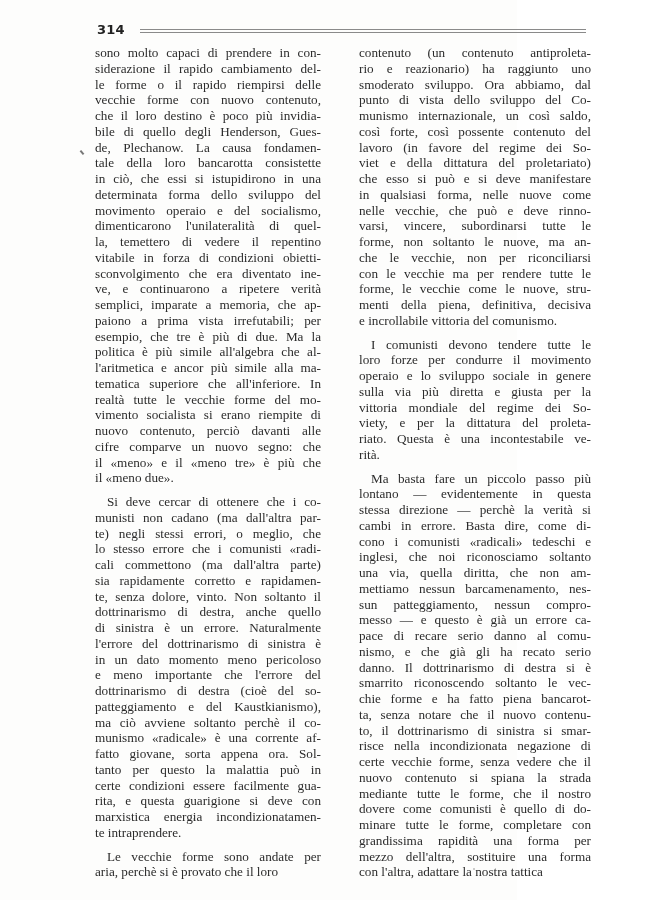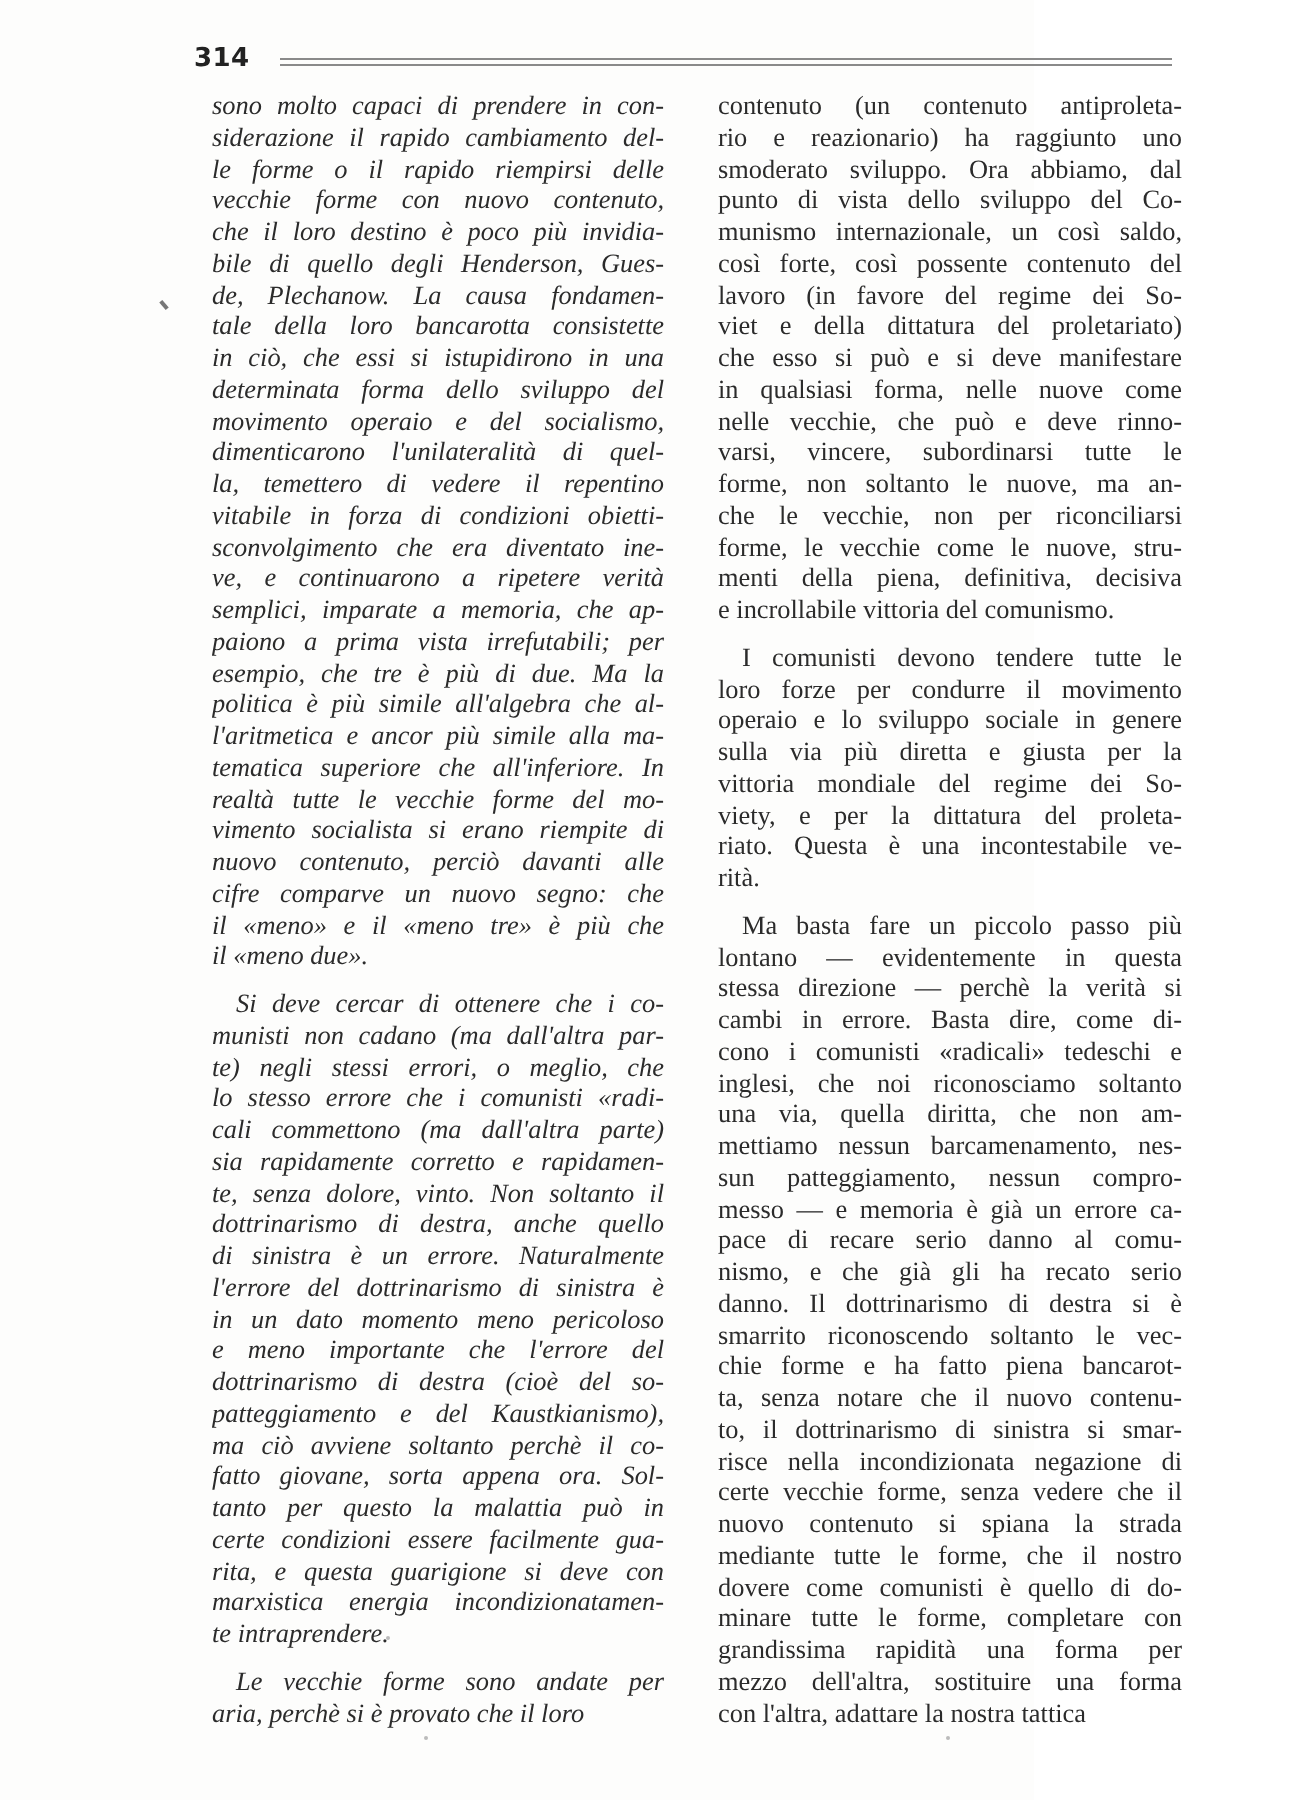--- a/index.html
+++ b/index.html
@@ -42,21 +42,21 @@
       box-sizing: border-box;
     }
     .column {
       position: absolute;
       top: 45px;
       font-family: "Liberation Serif", "DejaVu Serif", serif;
       font-size: 13.2px;
       line-height: 15.75px;
       color: #2b2b2b;
     }
-    .col-left { left: 106px; width: 226px; font-style: italic; }
+    .col-left { left: 95px; width: 226px; }
     .col-right { left: 359px; width: 232px; }
     .line {
       display: block;
       white-space: nowrap;
       text-align: justify;
       text-align-last: justify;
       height: 15.75px;
       overflow: hidden;
     }
     .line.last {
@@ -138,20 +138,21 @@
         <span class="line">sia rapidamente corretto e rapidamen-</span>
         <span class="line">te, senza dolore, vinto. Non soltanto il</span>
         <span class="line">dottrinarismo di destra, anche quello</span>
         <span class="line">di sinistra è un errore. Naturalmente</span>
         <span class="line">l'errore del dottrinarismo di sinistra è</span>
         <span class="line">in un dato momento meno pericoloso</span>
         <span class="line">e meno importante che l'errore del</span>
         <span class="line">dottrinarismo di destra (cioè del so-</span>
         <span class="line">patteggiamento e del Kaustkianismo),</span>
         <span class="line">ma ciò avviene soltanto perchè il co-</span>
+        <span class="line">munismo «radicale» è una corrente af-</span>
         <span class="line">fatto giovane, sorta appena ora. Sol-</span>
         <span class="line">tanto per questo la malattia può in</span>
         <span class="line">certe condizioni essere facilmente gua-</span>
         <span class="line">rita, e questa guarigione si deve con</span>
         <span class="line">marxistica energia incondizionatamen-</span>
         <span class="line last">te intraprendere.</span>
       </div>
       <span class="para-gap"></span>
       <div class="paragraph">
         <span class="line indent">Le vecchie forme sono andate per</span>
@@ -167,20 +168,21 @@
         <span class="line">munismo internazionale, un così saldo,</span>
         <span class="line">così forte, così possente contenuto del</span>
         <span class="line">lavoro (in favore del regime dei So-</span>
         <span class="line">viet e della dittatura del proletariato)</span>
         <span class="line">che esso si può e si deve manifestare</span>
         <span class="line">in qualsiasi forma, nelle nuove come</span>
         <span class="line">nelle vecchie, che può e deve rinno-</span>
         <span class="line">varsi, vincere, subordinarsi tutte le</span>
         <span class="line">forme, non soltanto le nuove, ma an-</span>
         <span class="line">che le vecchie, non per riconciliarsi</span>
+        <span class="line">con le vecchie ma per rendere tutte le</span>
         <span class="line">forme, le vecchie come le nuove, stru-</span>
         <span class="line">menti della piena, definitiva, decisiva</span>
         <span class="line last">e incrollabile vittoria del comunismo.</span>
       </div>
       <span class="para-gap"></span>
       <div class="paragraph">
         <span class="line indent">I comunisti devono tendere tutte le</span>
         <span class="line">loro forze per condurre il movimento</span>
         <span class="line">operaio e lo sviluppo sociale in genere</span>
         <span class="line">sulla via più diretta e giusta per la</span>
@@ -193,21 +195,21 @@
       <div class="paragraph">
         <span class="line indent">Ma basta fare un piccolo passo più</span>
         <span class="line">lontano — evidentemente in questa</span>
         <span class="line">stessa direzione — perchè la verità si</span>
         <span class="line">cambi in errore. Basta dire, come di-</span>
         <span class="line">cono i comunisti «radicali» tedeschi e</span>
         <span class="line">inglesi, che noi riconosciamo soltanto</span>
         <span class="line">una via, quella diritta, che non am-</span>
         <span class="line">mettiamo nessun barcamenamento, nes-</span>
         <span class="line">sun patteggiamento, nessun compro-</span>
-        <span class="line">messo — e memoria è già un errore ca-</span>
+        <span class="line">messo — e questo è già un errore ca-</span>
         <span class="line">pace di recare serio danno al comu-</span>
         <span class="line">nismo, e che già gli ha recato serio</span>
         <span class="line">danno. Il dottrinarismo di destra si è</span>
         <span class="line">smarrito riconoscendo soltanto le vec-</span>
         <span class="line">chie forme e ha fatto piena bancarot-</span>
         <span class="line">ta, senza notare che il nuovo contenu-</span>
         <span class="line">to, il dottrinarismo di sinistra si smar-</span>
         <span class="line">risce nella incondizionata negazione di</span>
         <span class="line">certe vecchie forme, senza vedere che il</span>
         <span class="line">nuovo contenuto si spiana la strada</span>

